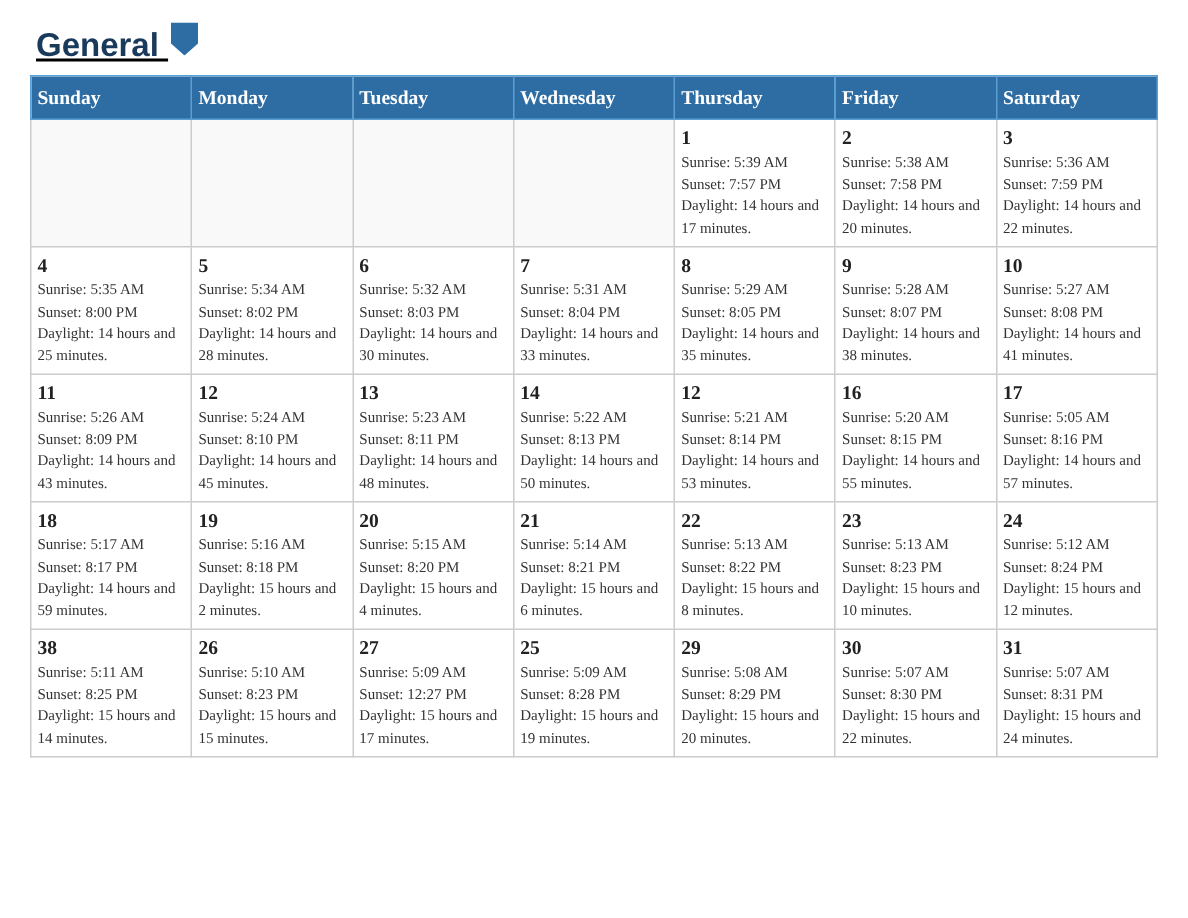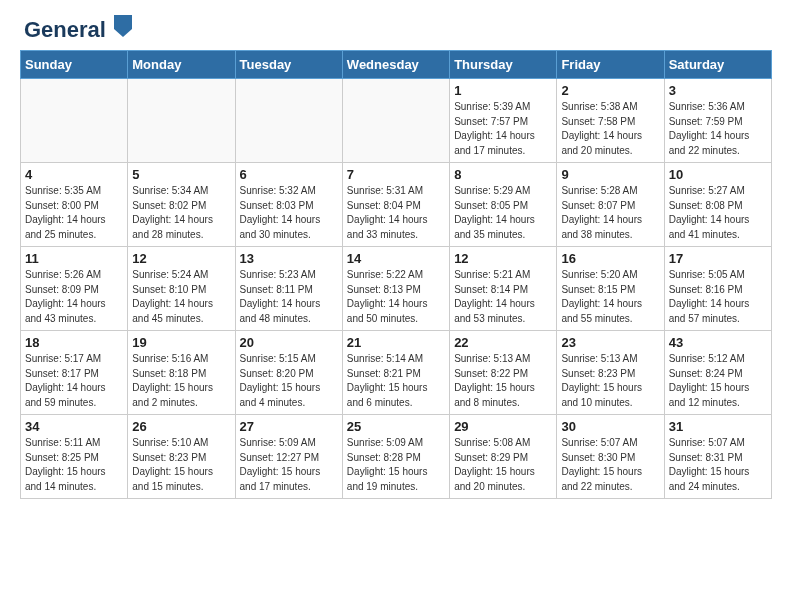--- a/index.html
+++ b/index.html
@@ -7,20 +7,21 @@
       font-family: Arial, sans-serif;
       background: #fff;
       width: 792px;
       min-height: 612px;
     }
     .header {
       display: flex;
       justify-content: space-between;
       align-items: flex-start;
       padding: 18px 24px 8px 24px;
+      text-decoration: underline;
     }
     .logo {
       display: flex;
       align-items: center;
     }
     .logo-text {
       font-size: 22px;
       font-weight: bold;
       color: #1a3a5c;
       line-height: 1.1;
@@ -43,20 +44,21 @@
       font-size: 16px;
       font-weight: normal;
       color: #333;
     }
     .calendar {
       width: 100%;
       border-collapse: collapse;
       padding: 0 10px;
       margin: 0 10px;
       width: calc(100% - 20px);
+      font-family: Liberation Serif, serif;
     }
     .calendar thead tr th {
       background: #2e6da4;
       color: #fff;
       font-size: 13px;
       font-weight: bold;
       padding: 6px 4px;
       text-align: left;
       border: 1px solid #5a9fd4;
     }
@@ -289,30 +291,30 @@
 and 8 minutes.</div>
           </td>
           <td>
             <div class="day-num">23</div>
             <div class="day-detail">Sunrise: 5:13 AM
 Sunset: 8:23 PM
 Daylight: 15 hours
 and 10 minutes.</div>
           </td>
           <td>
-            <div class="day-num">43</div>
+            <div class="day-num">24</div>
             <div class="day-detail">Sunrise: 5:12 AM
 Sunset: 8:24 PM
 Daylight: 15 hours
 and 12 minutes.</div>
           </td>
         </tr>
         <tr>
           <td>
-            <div class="day-num">34</div>
+            <div class="day-num">38</div>
             <div class="day-detail">Sunrise: 5:11 AM
 Sunset: 8:25 PM
 Daylight: 15 hours
 and 14 minutes.</div>
           </td>
           <td>
             <div class="day-num">26</div>
             <div class="day-detail">Sunrise: 5:10 AM
 Sunset: 8:23 PM
 Daylight: 15 hours

